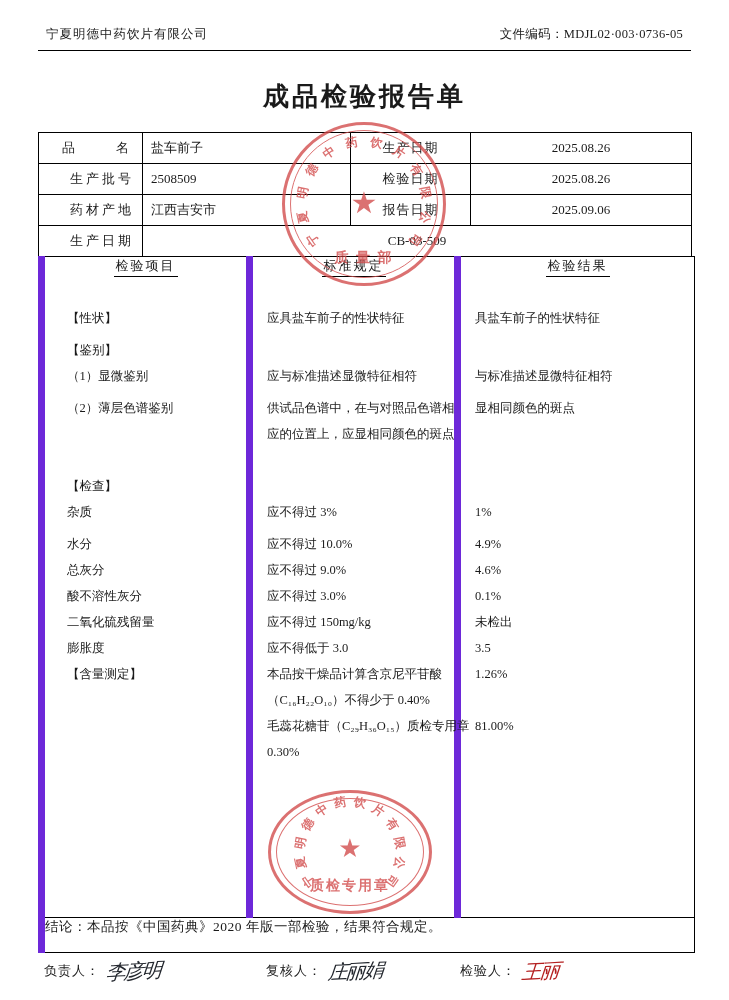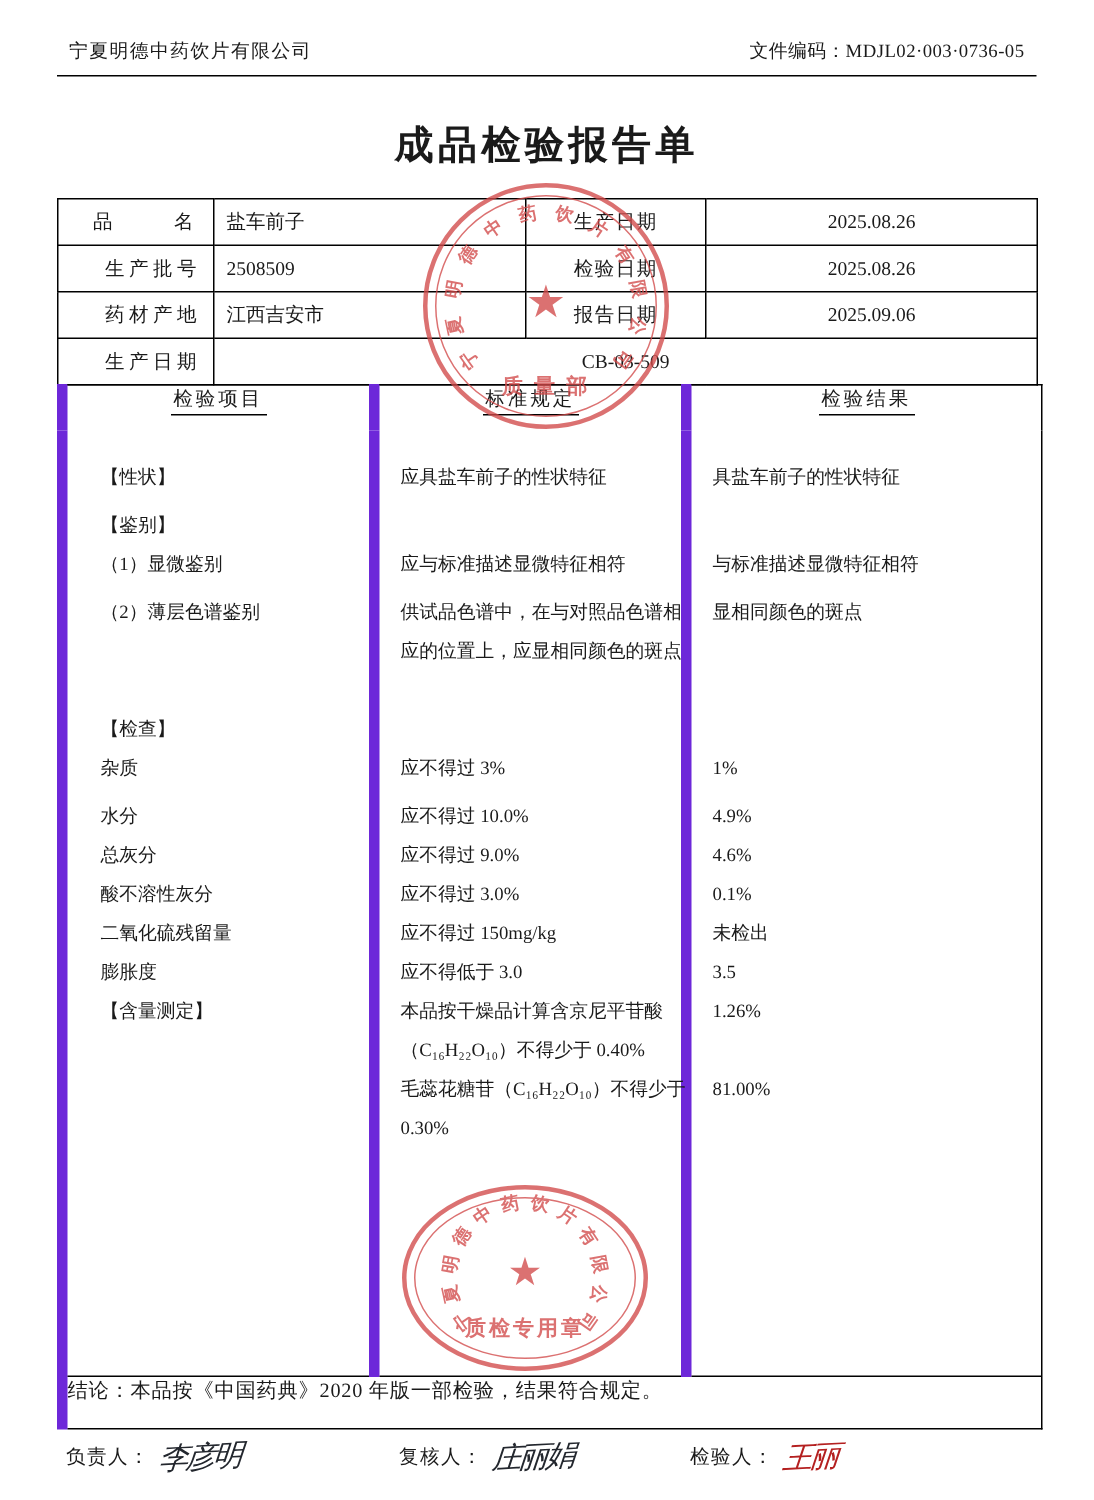--- a/index.html
+++ b/index.html
@@ -309,21 +309,21 @@
             <div class="line blank"></div>
             <div class="line"></div>
             <div class="line gap">应不得过 3%</div>
             <div class="line">应不得过 10.0%</div>
             <div class="line">应不得过 9.0%</div>
             <div class="line">应不得过 3.0%</div>
             <div class="line">应不得过 150mg/kg</div>
             <div class="line">应不得低于 3.0</div>
             <div class="line">本品按干燥品计算含京尼平苷酸</div>
             <div class="line">（C₁₆H₂₂O₁₀）不得少于 0.40%</div>
-            <div class="line">毛蕊花糖苷（C₁₆H₂₂O₁₀）不得少于</div>
+            <div class="line">毛蕊花糖苷（C₂₉H₃₆O₁₅）质检专用章</div>
             <div class="line">0.30%</div>
           </div>
         </td>
         <td>
           <div class="cell-inner">
             <div class="line gap">具盐车前子的性状特征</div>
             <div class="line"></div>
             <div class="line gap">与标准描述显微特征相符</div>
             <div class="line">显相同颜色的斑点</div>
             <div class="line"></div>

